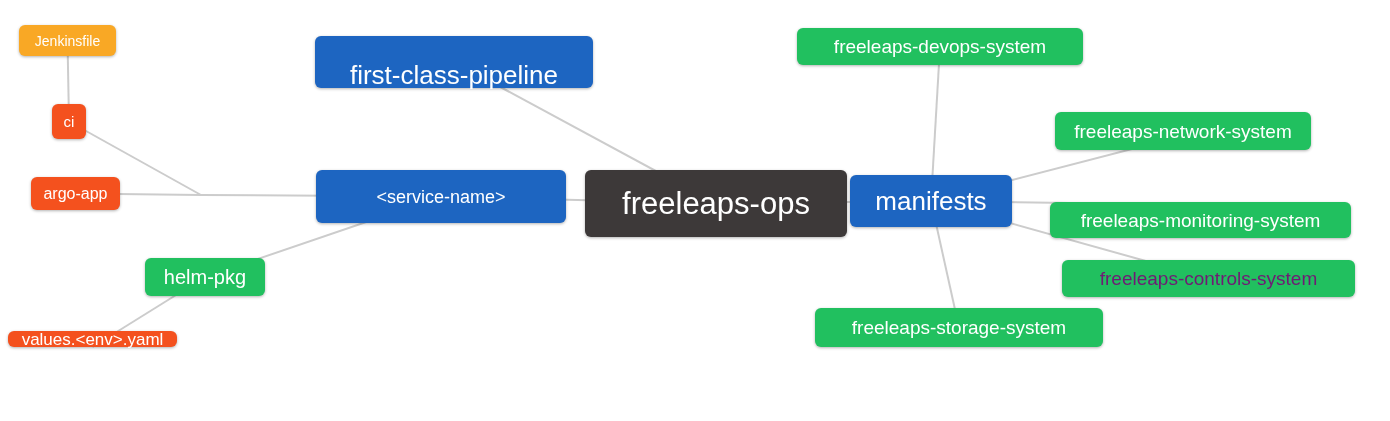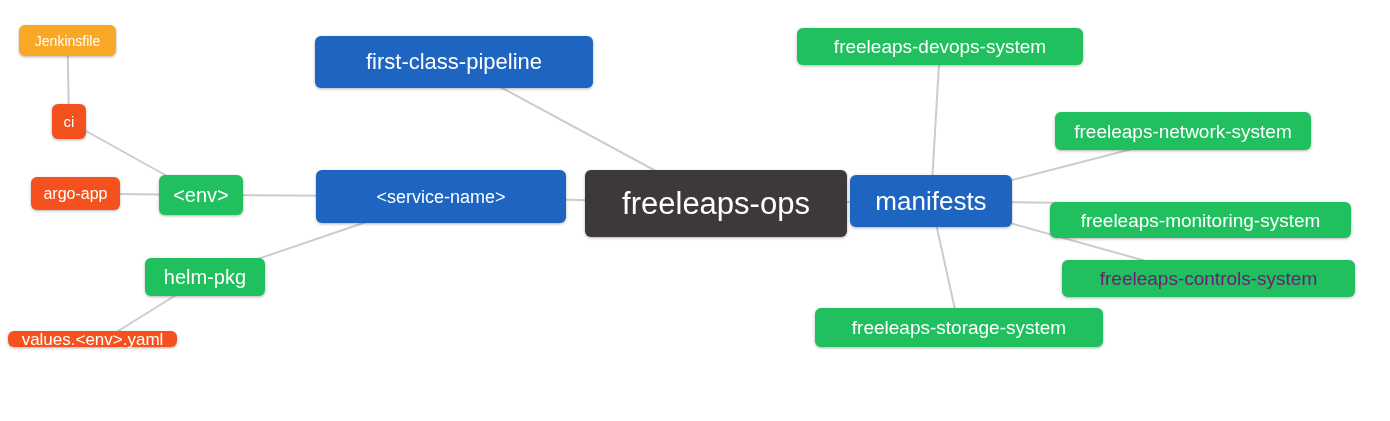--- a/index.html
+++ b/index.html
@@ -64,30 +64,27 @@
     </svg>
 <div class="node" style="left: 19px; top: 25px; width: 97px; height: 31px; font-size: 14px; background: rgb(249, 168, 37); color: rgb(255, 255, 255);">
       <span>Jenkinsfile</span>
     </div>
     <div class="node" style="left: 52px; top: 104px; width: 34px; height: 35px; font-size: 15px; background: rgb(244, 81, 30); color: rgb(255, 255, 255);">
       <span>ci</span>
     </div>
     <div class="node" style="left: 31px; top: 177px; width: 89px; height: 33px; font-size: 16px; background: rgb(244, 81, 30); color: rgb(255, 255, 255);">
       <span>argo-app</span>
     </div>
-    <div class="node" style="left: 159px; top: 175px; width: 84px; height: 40px; font-size: 20px; background: rgb(33, 192, 95); color: rgb(255, 255, 255);">
-      <span>&lt;env&gt;</span>
-    </div>
     <div class="node" style="left: 145px; top: 258px; width: 120px; height: 38px; font-size: 20px; background: rgb(33, 192, 95); color: rgb(255, 255, 255);">
       <span>helm-pkg</span>
     </div>
     <div class="node" style="left: 8px; top: 331px; width: 169px; height: 16px; font-size: 17px; background: rgb(244, 81, 30); color: rgb(255, 255, 255);">
       <span>values.&lt;env&gt;.yaml</span>
     </div>
-    <div class="node" style="left: 315px; top: 36px; width: 278px; height: 52px; font-size: 22px; background: rgb(29, 101, 193); color: rgb(255, 255, 255);">
+    <div class="node" style="left: 315px; top: 36px; width: 278px; height: 52px; font-size: 26px; background: rgb(29, 101, 193); color: rgb(255, 255, 255); align-items: flex-end;">
       <span>first-class-pipeline</span>
     </div>
     <div class="node" style="left: 316px; top: 170px; width: 250px; height: 53px; font-size: 18px; background: rgb(29, 101, 193); color: rgb(255, 255, 255);">
       <span>&lt;service-name&gt;</span>
     </div>
     <div class="node" style="left: 585px; top: 170px; width: 262px; height: 67px; font-size: 31px; background: rgb(61, 57, 57); color: rgb(255, 255, 255);">
       <span>freeleaps-ops</span>
     </div>
     <div class="node" style="left: 850px; top: 175px; width: 162px; height: 52px; font-size: 26px; background: rgb(29, 101, 193); color: rgb(255, 255, 255);">
       <span>manifests</span>

